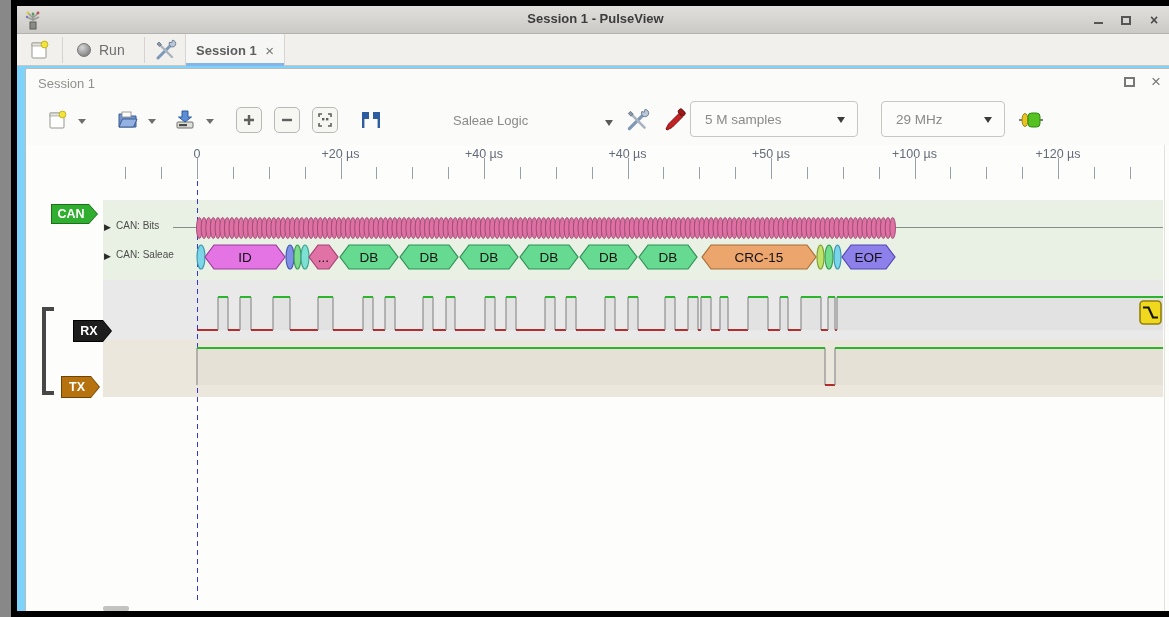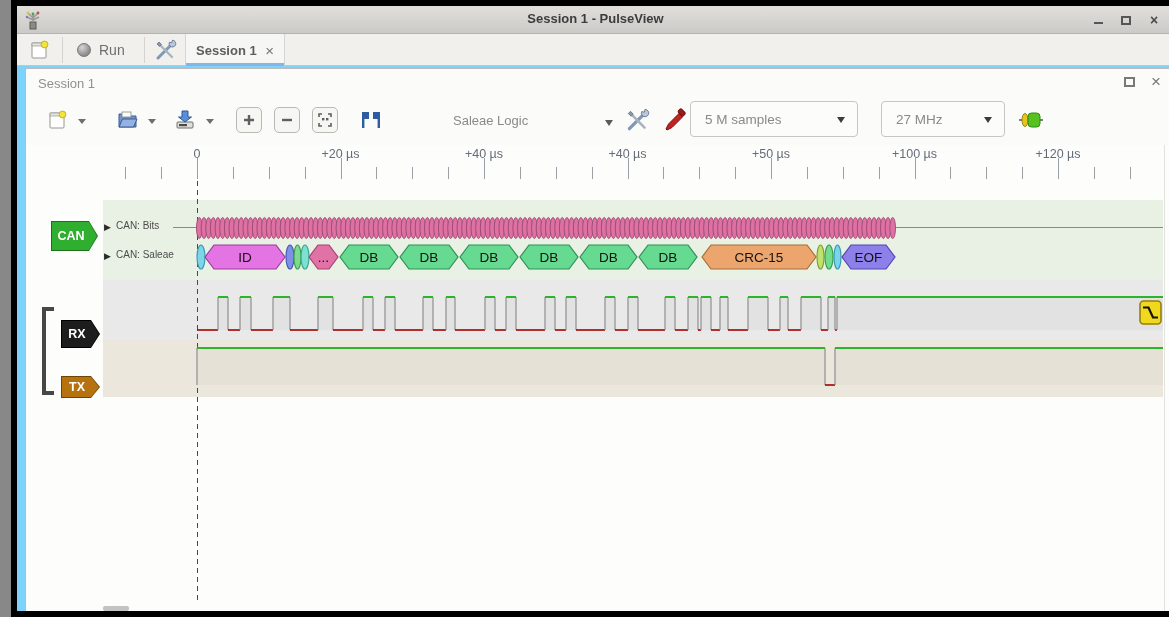--- a/index.html
+++ b/index.html
@@ -92,23 +92,23 @@
   #svg-fields{top:99px;height:26px;}
   #svg-rx{top:145px;height:45px;}
   #svg-tx{top:198px;height:46px;}
   #cursor-line{position:absolute;left:170px;top:36px;width:1px;height:422px;
     background:repeating-linear-gradient(to bottom,#3535d6 0 5px,transparent 5px 9px);}
   
   .tag{position:absolute;clip-path:polygon(0 0,calc(100% - 9px) 0,100% 50%,calc(100% - 9px) 100%,0 100%);}
   .tag-in{position:absolute;inset:1px;clip-path:polygon(0 0,calc(100% - 8px) 0,100% 50%,calc(100% - 8px) 100%,0 100%);
     display:flex;align-items:center;justify-content:center;padding-right:7px;
     color:#fff;font-weight:bold;font-size:12.5px;}
-  #tag-can{left:24px;top:76px;width:47px;height:30px;background:#1c701c;}
+  #tag-can{left:24px;top:59px;width:47px;height:20px;background:#1c701c;}
   #tag-can .tag-in{background:#2fae2f;}
-  #tag-rx{left:34px;top:175px;width:39px;height:28px;background:#000;}
+  #tag-rx{left:46px;top:175px;width:39px;height:22px;background:#000;}
   #tag-rx .tag-in{background:#1d1d1d;}
   #tag-tx{left:34px;top:231px;width:39px;height:22px;background:#6e4406;}
   #tag-tx .tag-in{background:#b5720e;}
   .expander{position:absolute;font-size:9px;color:#2a2a2a;}
   #exp-bits{left:77px;top:77px;} #exp-fields{left:77px;top:106px;}
   .rowlabel{position:absolute;font-size:10px;color:#4c4c4c;}
   #lbl-bits{left:89px;top:75px;} #lbl-fields{left:89px;top:104px;}
   #bracket{position:absolute;left:15px;top:162px;width:12px;height:88px;
     border-left:4px solid #474747;border-top:4px solid #474747;border-bottom:4px solid #474747;}
   #trigger-marker{position:absolute;left:1112px;top:155px;}
@@ -241,21 +241,21 @@
         <svg width="26" height="26" viewBox="0 0 26 26">
           <path d="M4 22 l2.5 -5 L17 6.5 l3.5 3.5 L10 20.5 5 23z" fill="#c32222" stroke="#7e0f0f"></path>
           <rect x="16.2" y="3.2" width="7" height="4.6" rx="1.4" transform="rotate(45 19.7 5.5)" fill="#a01818" stroke="#6e0c0c"></rect>
         </svg>
       </div>
       <div id="combo-samples" class="combo">
         <span>5 M samples</span>
         <div class="cbx-caret"></div>
       </div>
       <div id="combo-rate" class="combo">
-        <span>27 MHz</span>
+        <span>29 MHz</span>
         <div class="cbx-caret"></div>
       </div>
       <div id="btn-decoder" class="tbtn">
         <svg width="26" height="22" viewBox="0 0 26 22">
           <line x1="1" y1="11" x2="5" y2="11" stroke="#555" stroke-width="1.5"></line>
           <line x1="21" y1="11" x2="25" y2="11" stroke="#555" stroke-width="1.5"></line>
           <ellipse cx="7" cy="11" rx="3" ry="6.5" fill="#e8c420" stroke="#9a8410"></ellipse>
           <rect x="10" y="4" width="12" height="14" rx="3.5" fill="#57c122" stroke="#2f8a0e"></rect>
         </svg>
       </div>

